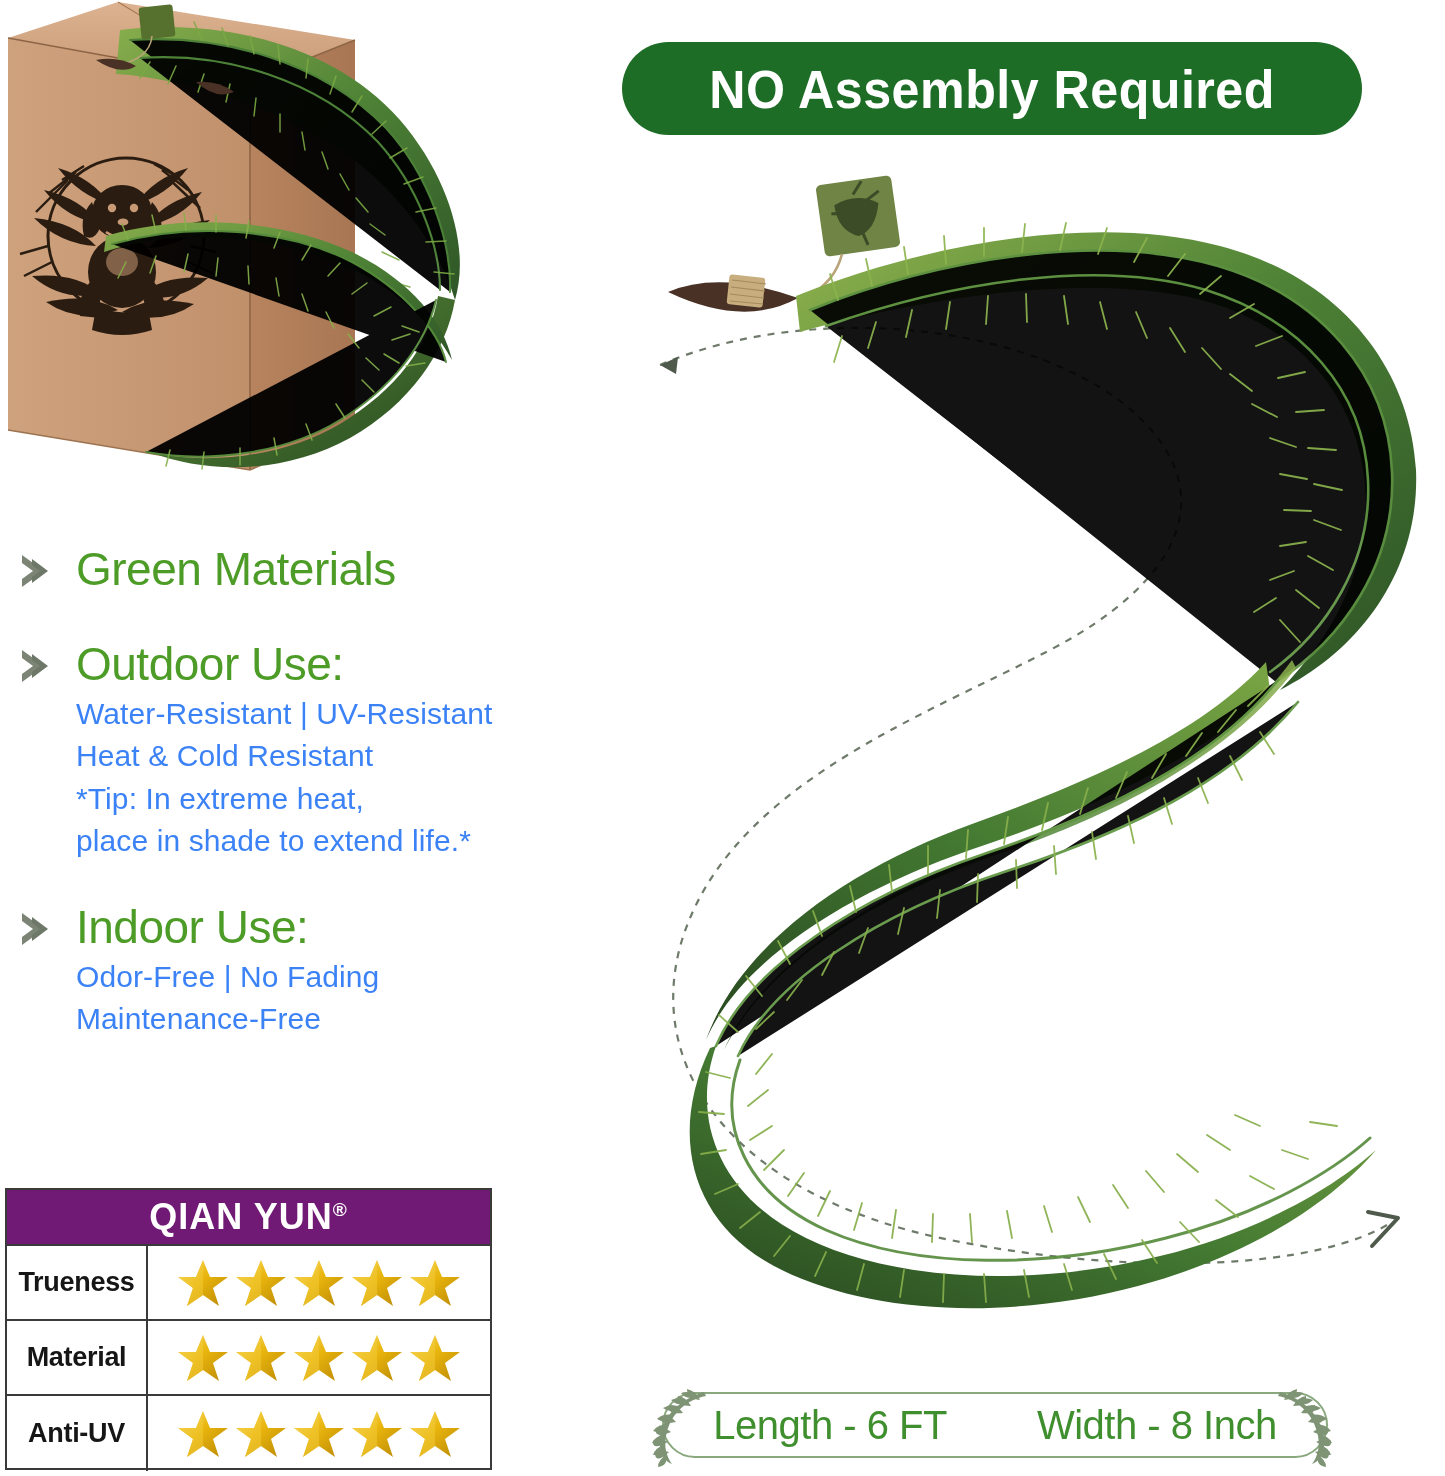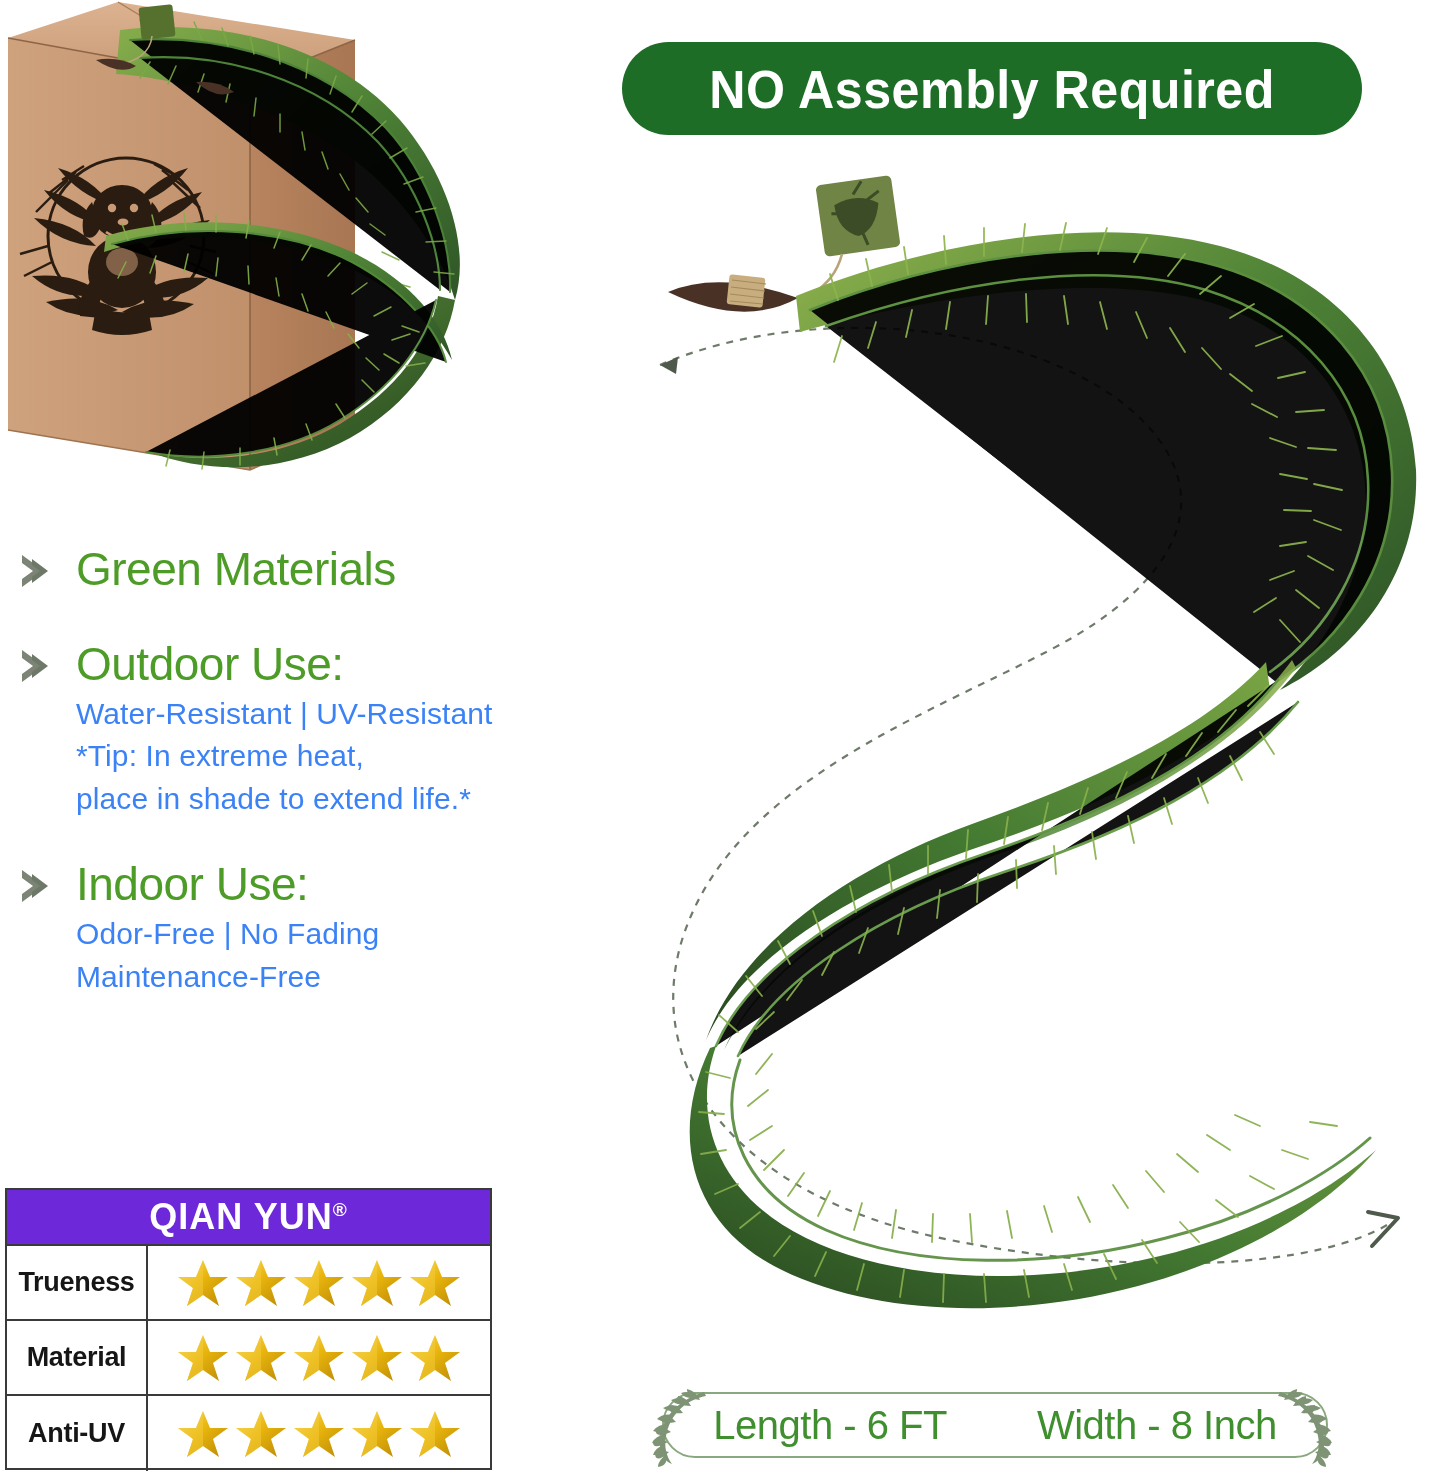--- a/index.html
+++ b/index.html
@@ -40,21 +40,21 @@
   .feat-body div{white-space:nowrap;}
   .gap-a{height:40px;}
   .gap-b{height:34px;}
 
   
   .rating{
     position:absolute;left:5px;top:1188px;width:487px;height:282px;
     border:2px solid #3a3a3a;box-sizing:border-box;background:#fff;
   }
   .rating-head{
-    height:56px;background:#6d28d9;display:flex;align-items:center;justify-content:center;
+    height:56px;background:#701a75;display:flex;align-items:center;justify-content:center;
     border-bottom:2px solid #3a3a3a;box-sizing:border-box;
   }
   .brand{
     color:#fff;font-size:36px;font-weight:bold;letter-spacing:1px;position:relative;
   }
   .brand sup{font-size:19px;vertical-align:super;font-weight:bold;}
   .rating-row{display:flex;height:75px;border-bottom:2px solid #3a3a3a;box-sizing:border-box;}
   .rating-row:last-child{border-bottom:none;}
   .rating-label{
     width:141px;min-width:141px;border-right:2px solid #3a3a3a;box-sizing:border-box;
@@ -474,20 +474,21 @@
     <div class="feat">
       <span class="chev">
         <svg viewBox="0 0 34 40" width="34" height="40" aria-hidden="true">
           <path d="M4 4 L26 20 L4 36 L4 28 L15 20 L4 12 Z" fill="#7b8475"></path>
           <path d="M14 8 L30 20 L14 32 L14 26 L22 20 L14 14 Z" fill="#6e7868"></path>
         </svg>
       </span>
       <div class="feat-head">Outdoor Use:</div>
       <div class="feat-body">
         <div>Water-Resistant | UV-Resistant</div>
+        <div>Heat &amp; Cold Resistant</div>
         <div>*Tip: In extreme heat,</div>
         <div>place in shade to extend life.*</div>
       </div>
     </div>
 
     <div class="gap-b"></div>
 
     <div class="feat">
       <span class="chev">
         <svg viewBox="0 0 34 40" width="34" height="40" aria-hidden="true">

